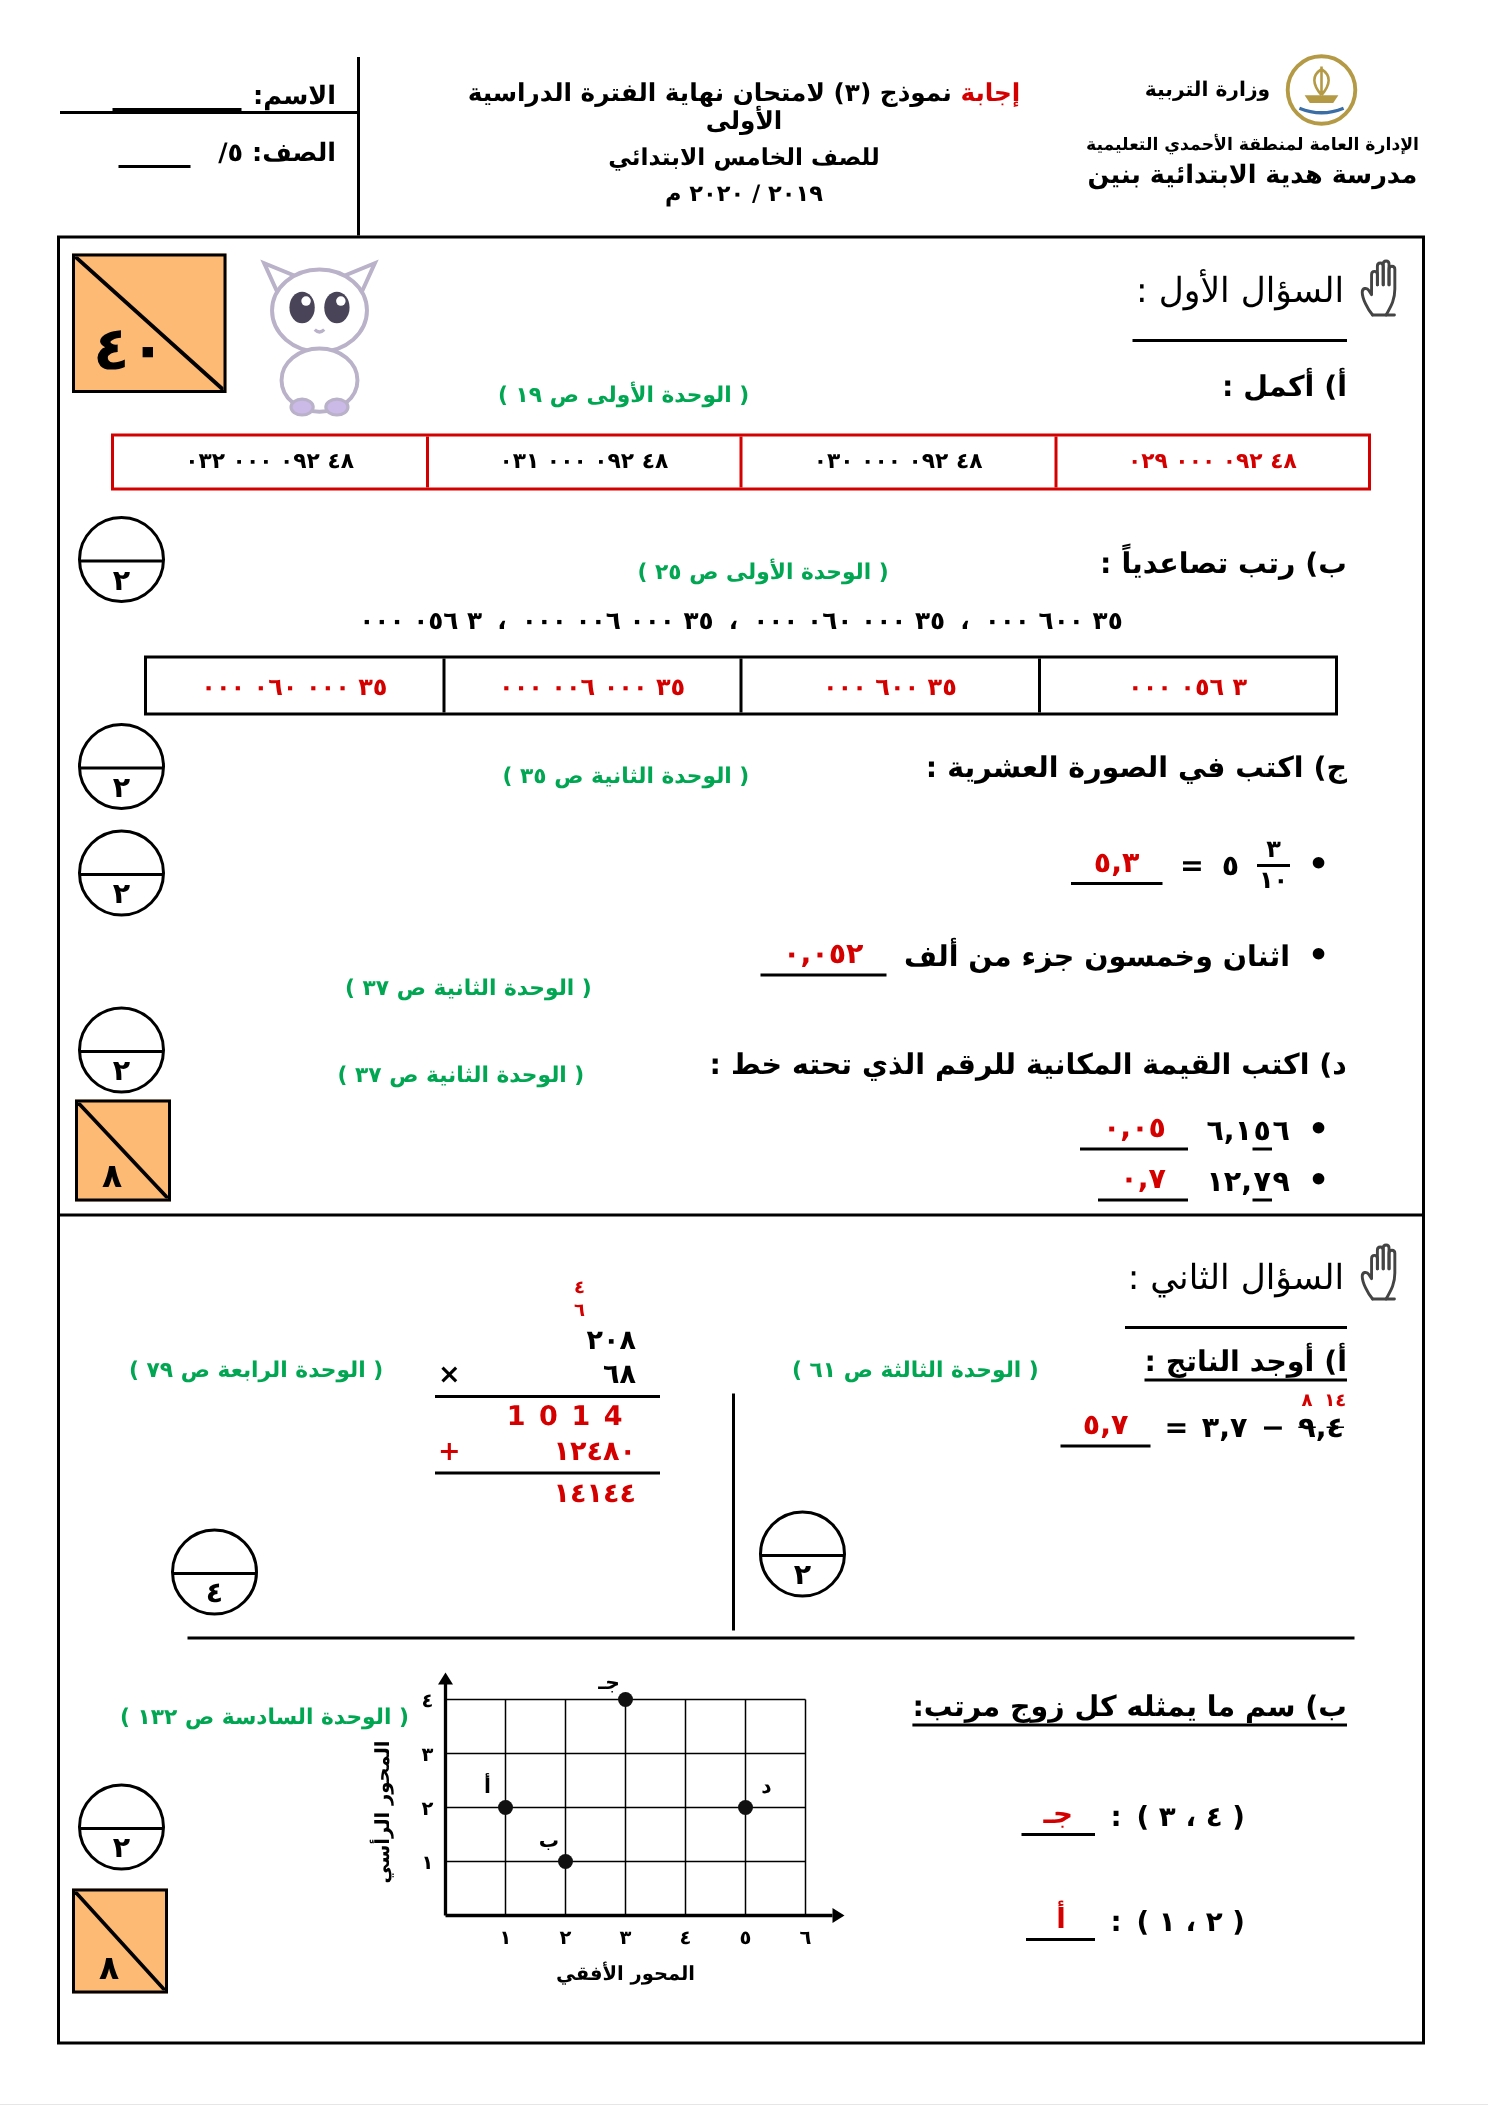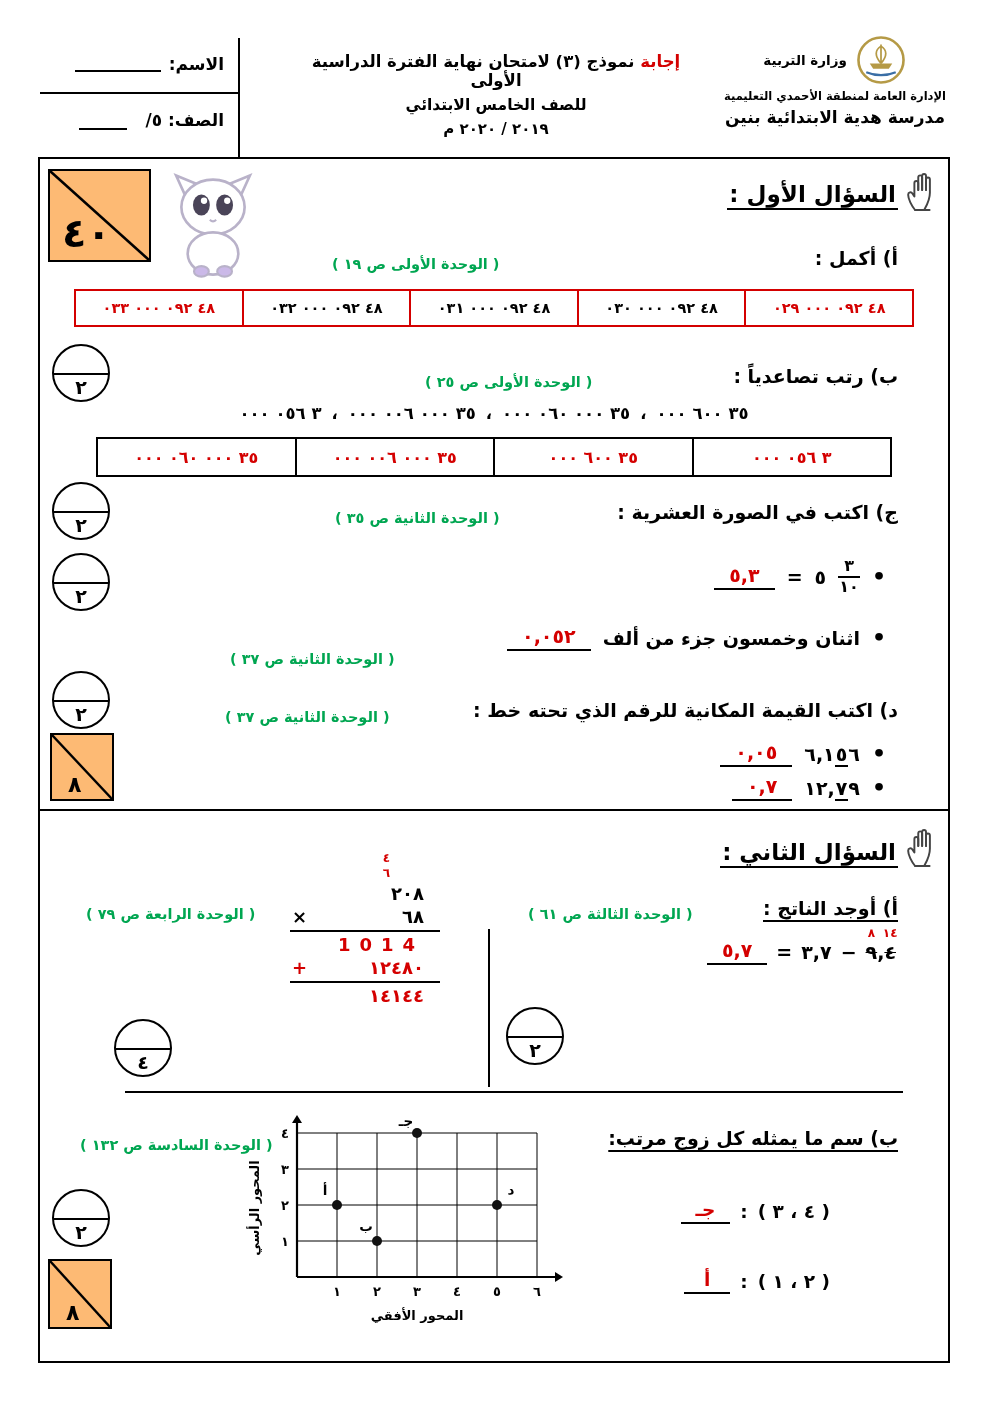--- a/index.html
+++ b/index.html
@@ -13,34 +13,34 @@
   .ministry-top{ display:flex; align-items:center; justify-content:center; gap:8px; font-size:13.5px; }
   .ministry-top svg{ width:52px; height:52px; flex:none; }
   .ministry .m2{ font-size:11.5px; margin-top:3px; white-space:nowrap; }
   .ministry .m3{ font-size:17px; margin-top:4px; }
   .exam-title{ position:absolute; top:52px; left:300px; width:392px; text-align:center; font-weight:bold; }
   .exam-title .t1{ font-size:16.5px; }
   .exam-title .t2{ font-size:15.5px; margin-top:6px; }
   .exam-title .t3{ font-size:15px; margin-top:6px; }
   .red{ color:var(--red); }
   .student{ position:absolute; top:38px; left:40px; width:200px; height:119px; border-right:2px solid #000; }
-  .srow{ display:flex; align-items:flex-start; gap:8px; font-size:17px; font-weight:bold;
-         padding:16px 14px 18px; border-bottom:2px solid #000; }
+  .srow{ display:flex; align-items:flex-end; gap:8px; font-size:17px; font-weight:bold;
+         padding:16px 14px 0; border-bottom:2px solid #000; }
   .srow2{ display:flex; align-items:flex-end; gap:18px; font-size:17px; font-weight:bold; padding:16px 14px 0; }
   .wline{ display:inline-block; width:86px; border-bottom:2.2px solid #000; height:1.05em; }
   .wline.short{ width:48px; }
 
   
   .main-box{ position:absolute; top:157px; left:38px; width:912px; height:1206px; border:2.5px solid #000; }
   .q1{ position:relative; height:652px; border-bottom:2.5px solid #000; }
   .q2{ position:relative; height:546px; }
 
   .hand{ position:absolute; width:36px; height:42px; }
-  .q-heading{ position:absolute; font-size:23px; font-weight:bold; white-space:nowrap;
-              border-bottom:2.6px solid #000; padding:0 2px 1px; }
+  .q-heading{ position:absolute; font-size:23px; font-weight:normal; white-space:nowrap;
+              border-bottom:2.6px solid #000; padding:0 2px 19px; }
   .sub-label{ position:absolute; font-size:19px; font-weight:bold; white-space:nowrap; }
   .ul{ text-decoration:underline; text-decoration-thickness:2px; text-underline-offset:5px; }
   .green{ position:absolute; color:var(--green); font-weight:bold; font-size:14.5px; white-space:nowrap; }
 
   .score-circle{ position:absolute; width:58px; height:58px; border:2.5px solid #000; border-radius:50%; }
   .score-circle::before{ content:""; position:absolute; left:-1px; right:-1px; top:50%; border-top:2.2px solid #000; }
   .score-circle .val{ position:absolute; left:0; right:0; top:30px; text-align:center; font-size:19px; font-weight:bold; }
   .score-box{ position:absolute; border:2.6px solid #000; background:#fdba74; }
   .score-box svg{ position:absolute; left:0; top:0; width:100%; height:100%; }
   .score-box .val{ position:absolute; font-weight:bold; }
@@ -174,21 +174,20 @@
         <span class="val" style="left:12px;bottom:4px;font-size:40px">٤٠</span>
       </div>
 
       <div class="sub-label" style="top:88px;right:50px">أ) أكمل :</div>
       <div class="green" style="top:97px;left:292px">( الوحدة الأولى ص ١٩ )</div>
       <div class="seq-table" style="top:130px;left:34px;right:34px">
         <span class="cell red" dir="ltr">٤٨ ٠٩٢ ٠٠٠ ٠٢٩</span>
         <span class="cell" dir="ltr">٤٨ ٠٩٢ ٠٠٠ ٠٣٠</span>
         <span class="cell" dir="ltr">٤٨ ٠٩٢ ٠٠٠ ٠٣١</span>
         <span class="cell" dir="ltr">٤٨ ٠٩٢ ٠٠٠ ٠٣٢</span>
-        <span class="cell red" dir="ltr">٤٨ ٠٩٢ ٠٠٠ ٠٣٣</span>
       </div>
 
       <div class="score-circle" style="top:185px;left:12px">
         <span class="val">٢</span>
       </div>
 
       <div class="sub-label" style="top:206px;right:50px">ب) رتب تصاعدياً :</div>
       <div class="green" style="top:215px;left:385px">( الوحدة الأولى ص ٢٥ )</div>
       <div class="b-given" style="top:245px">
         <span dir="ltr">٣٥ ٦٠٠ ٠٠٠</span><span class="sep">،</span><span dir="ltr">٣٥ ٠٠٠ ٠٦٠ ٠٠٠</span><span class="sep">،</span><span dir="ltr">٣٥ ٠٠٠ ٠٠٦ ٠٠٠</span><span class="sep">،</span><span dir="ltr">٣ ٠٥٦ ٠٠٠</span>

